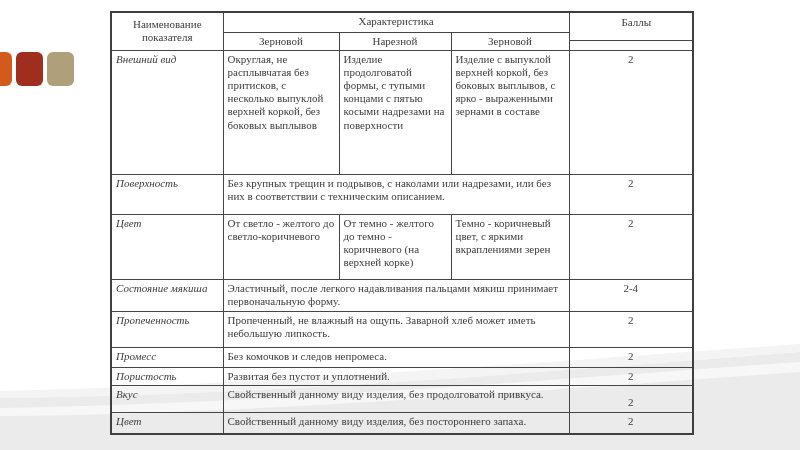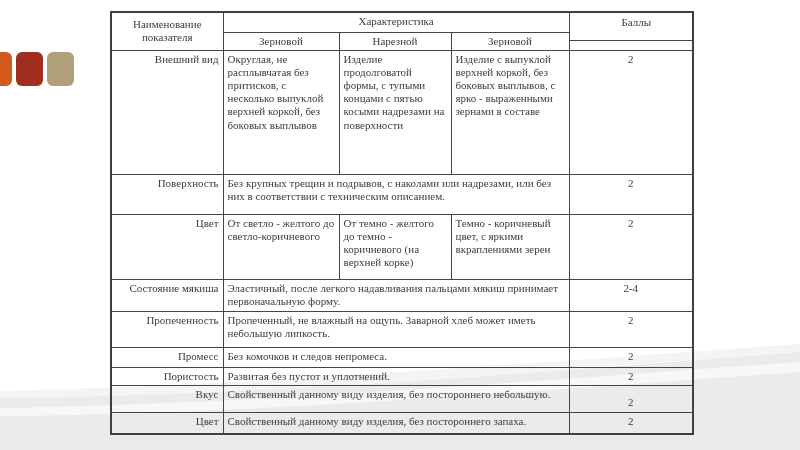--- a/index.html
+++ b/index.html
@@ -26,21 +26,21 @@
     font-weight:normal;
     font-size:11px;line-height:1.2;
     padding:2px 4px;
     vertical-align:top;
     overflow:hidden;
   }
   .qt thead th{text-align:center;}
   th.ind-h{vertical-align:middle;}
   th.pts-h{position:relative;vertical-align:top;padding-top:3px;padding-left:15px;}
   th.pts-h::after{content:"";position:absolute;left:-1px;right:-1px;top:27px;border-top:1px solid #454545;}
-  td.ind{text-align:right;}
+  td.ind{text-align:left;font-style:italic;}
   td.char{text-align:left;}
   td.pts{text-align:center;}
   td.pts.bottom{vertical-align:bottom;padding-bottom:3px;}
   tr.h1{height:20px;}
   tr.h2{height:17px;}
 </style>
 </head>
 <body>
 
 <div class="slide">
@@ -112,21 +112,21 @@
           <td class="char" colspan="3">Без комочков и следов непромеса.</td>
           <td class="pts">2</td>
         </tr>
         <tr style="height: 18px;">
           <td class="ind">Пористость</td>
           <td class="char" colspan="3">Развитая без пустот и уплотнений.</td>
           <td class="pts">2</td>
         </tr>
         <tr style="height: 27px;">
           <td class="ind">Вкус</td>
-          <td class="char" colspan="3">Свойственный данному виду изделия, без постороннего небольшую.</td>
+          <td class="char" colspan="3">Свойственный данному виду изделия, без продолговатой привкуса.</td>
           <td class="pts bottom">2</td>
         </tr>
         <tr style="height: 22px;">
           <td class="ind">Цвет</td>
           <td class="char" colspan="3">Свойственный данному виду изделия, без постороннего запаха.</td>
           <td class="pts">2</td>
         </tr>
       </tbody>
   </table>
 

